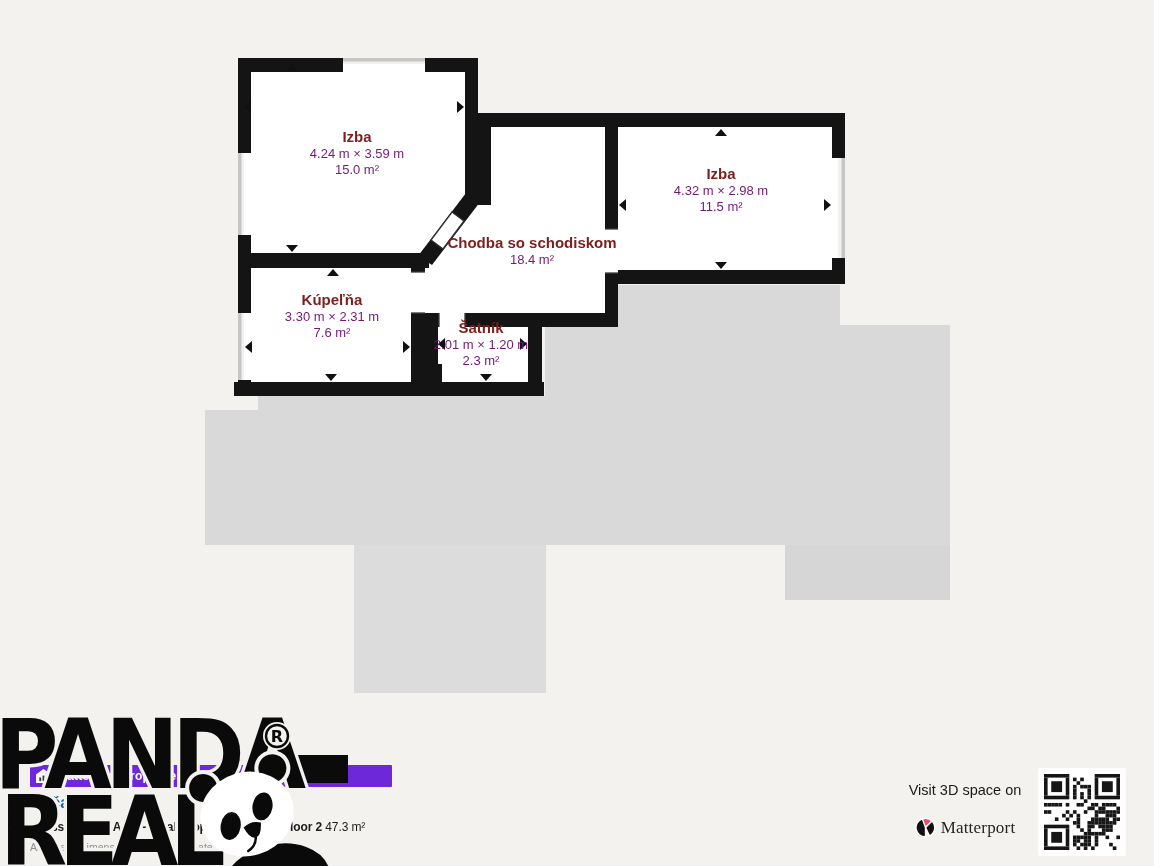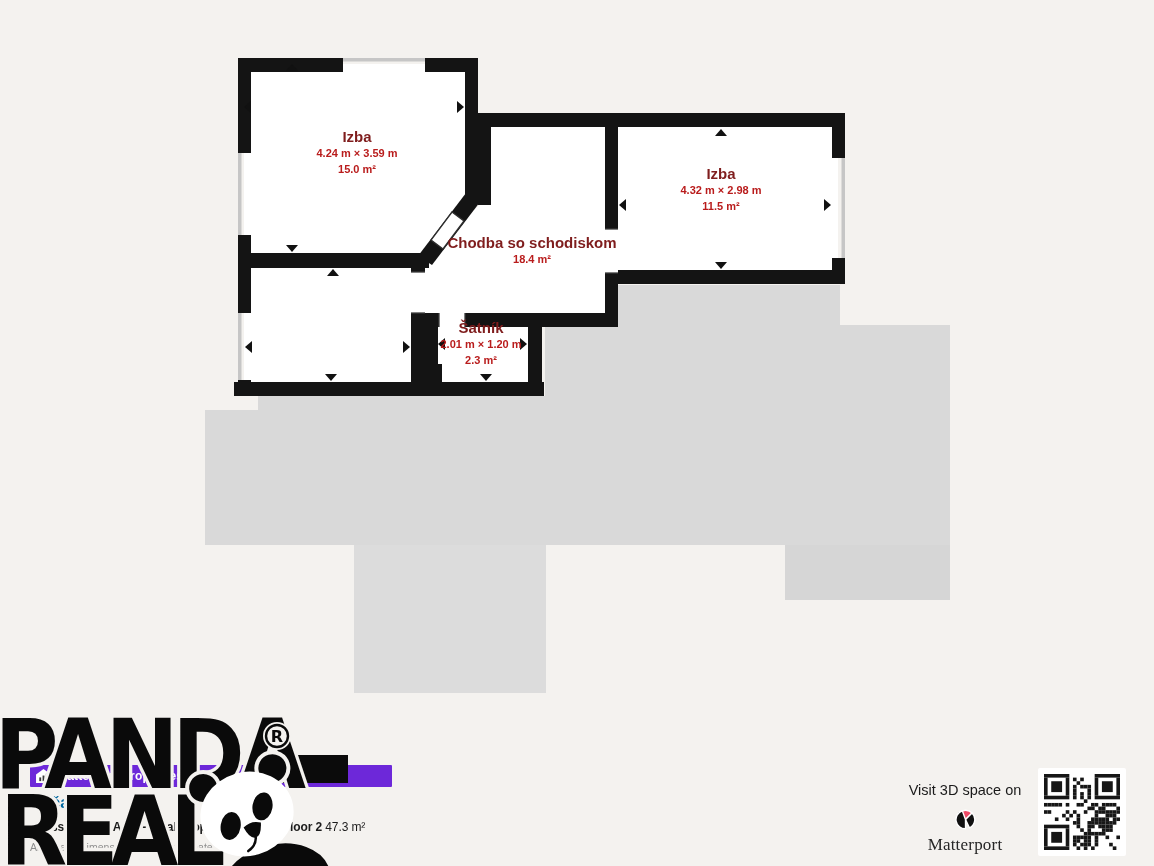--- a/index.html
+++ b/index.html
@@ -3,34 +3,34 @@
 <meta charset="utf-8">
 <style>
   html,body{margin:0;padding:0;}
   body{font-family:"Liberation Sans",sans-serif;}
   .stage{position:relative;width:1154px;height:866px;background:#f4f2ef;overflow:hidden;}
   .stage svg{display:block;}
   .abs{position:absolute;}
   
   .room-label{position:absolute;transform:translateX(-50%);text-align:center;color:#222;white-space:nowrap;pointer-events:none;}
   .room-label .rname{font-size:15px;font-weight:bold;line-height:18px;color:#7f1d1d;}
-  .room-label .rdims,.room-label .rarea{font-size:11px;line-height:15.5px;color:#b91c1c;font-weight:bold;}
+  .room-label .rdims,.room-label .rarea{font-size:13px;line-height:15.5px;color:#701a75;}
   
   .brand-bar{position:absolute;left:30px;top:765px;width:362px;height:22px;background:#6d28d9;display:flex;align-items:center;padding:0 6px;box-sizing:border-box;border-radius:1px;}
   .brand-bar .bar-label{color:#fff;font-size:12px;font-weight:bold;margin-left:6px;letter-spacing:.2px;}
   .loc-line{position:absolute;left:30px;top:794px;font-size:16px;font-weight:bold;color:#0369a1;}
   .area-line{position:absolute;left:30px;top:820px;font-size:12px;color:#1c1c1c;white-space:nowrap;letter-spacing:-0.1px;}
   .area-line b{font-weight:bold;}
   .area-line .sep{color:#555;padding:0 4px;font-weight:normal;}
   .disclaimer{position:absolute;left:30px;top:841px;font-size:10.5px;color:#8d8d8d;white-space:nowrap;}
   .logo-svg{position:absolute;left:0;top:715px;pointer-events:none;}
   
   .visit-box{position:absolute;left:900px;top:782px;width:130px;text-align:center;}
-  .visit-text{font-size:14.5px;color:#1a1a1a;margin:0 0 11px 0;}
-  .mp-row{display:flex;align-items:center;justify-content:center;gap:5px;flex-direction:column;}
+  .visit-text{font-size:14.5px;color:#1a1a1a;margin:0 0 19px 0;}
+  .mp-row{display:flex;align-items:center;justify-content:center;gap:5px;}
   .mp-word{font-family:"Liberation Serif",serif;font-size:17px;color:#262626;letter-spacing:.2px;}
   .qr-box{position:absolute;left:1038px;top:768px;width:88px;height:88px;background:#fff;border-radius:2px;}
 </style>
 </head>
 <body>
 
 <div class="stage">
 
   <svg class="abs" style="left:0;top:0" width="1154" height="866" viewBox="0 0 1154 866">
 
@@ -130,20 +130,25 @@
     <div class="rarea">15.0 m²</div>
   </div>
   <div class="room-label" style="left:721px;top:165px">
     <div class="rname">Izba</div>
     <div class="rdims">4.32 m × 2.98 m</div>
     <div class="rarea">11.5 m²</div>
   </div>
   <div class="room-label" style="left:532px;top:234px">
     <div class="rname">Chodba so schodiskom</div>
     <div class="rarea">18.4 m²</div>
+  </div>
+  <div class="room-label" style="left:332px;top:291px">
+    <div class="rname">Kúpeľňa</div>
+    <div class="rdims">3.30 m × 2.31 m</div>
+    <div class="rarea">7.6 m²</div>
   </div>
   <div class="room-label" style="left:481px;top:319px">
     <div class="rname">Šatník</div>
     <div class="rdims">2.01 m × 1.20 m</div>
     <div class="rarea">2.3 m²</div>
   </div>
 
   <div class="brand-bar">
     <svg width="15" height="14" viewBox="0 0 16 15">
       <path d="M8 0 L16 6 L16 15 L0 15 L0 6 Z" fill="#ffffff"></path>

